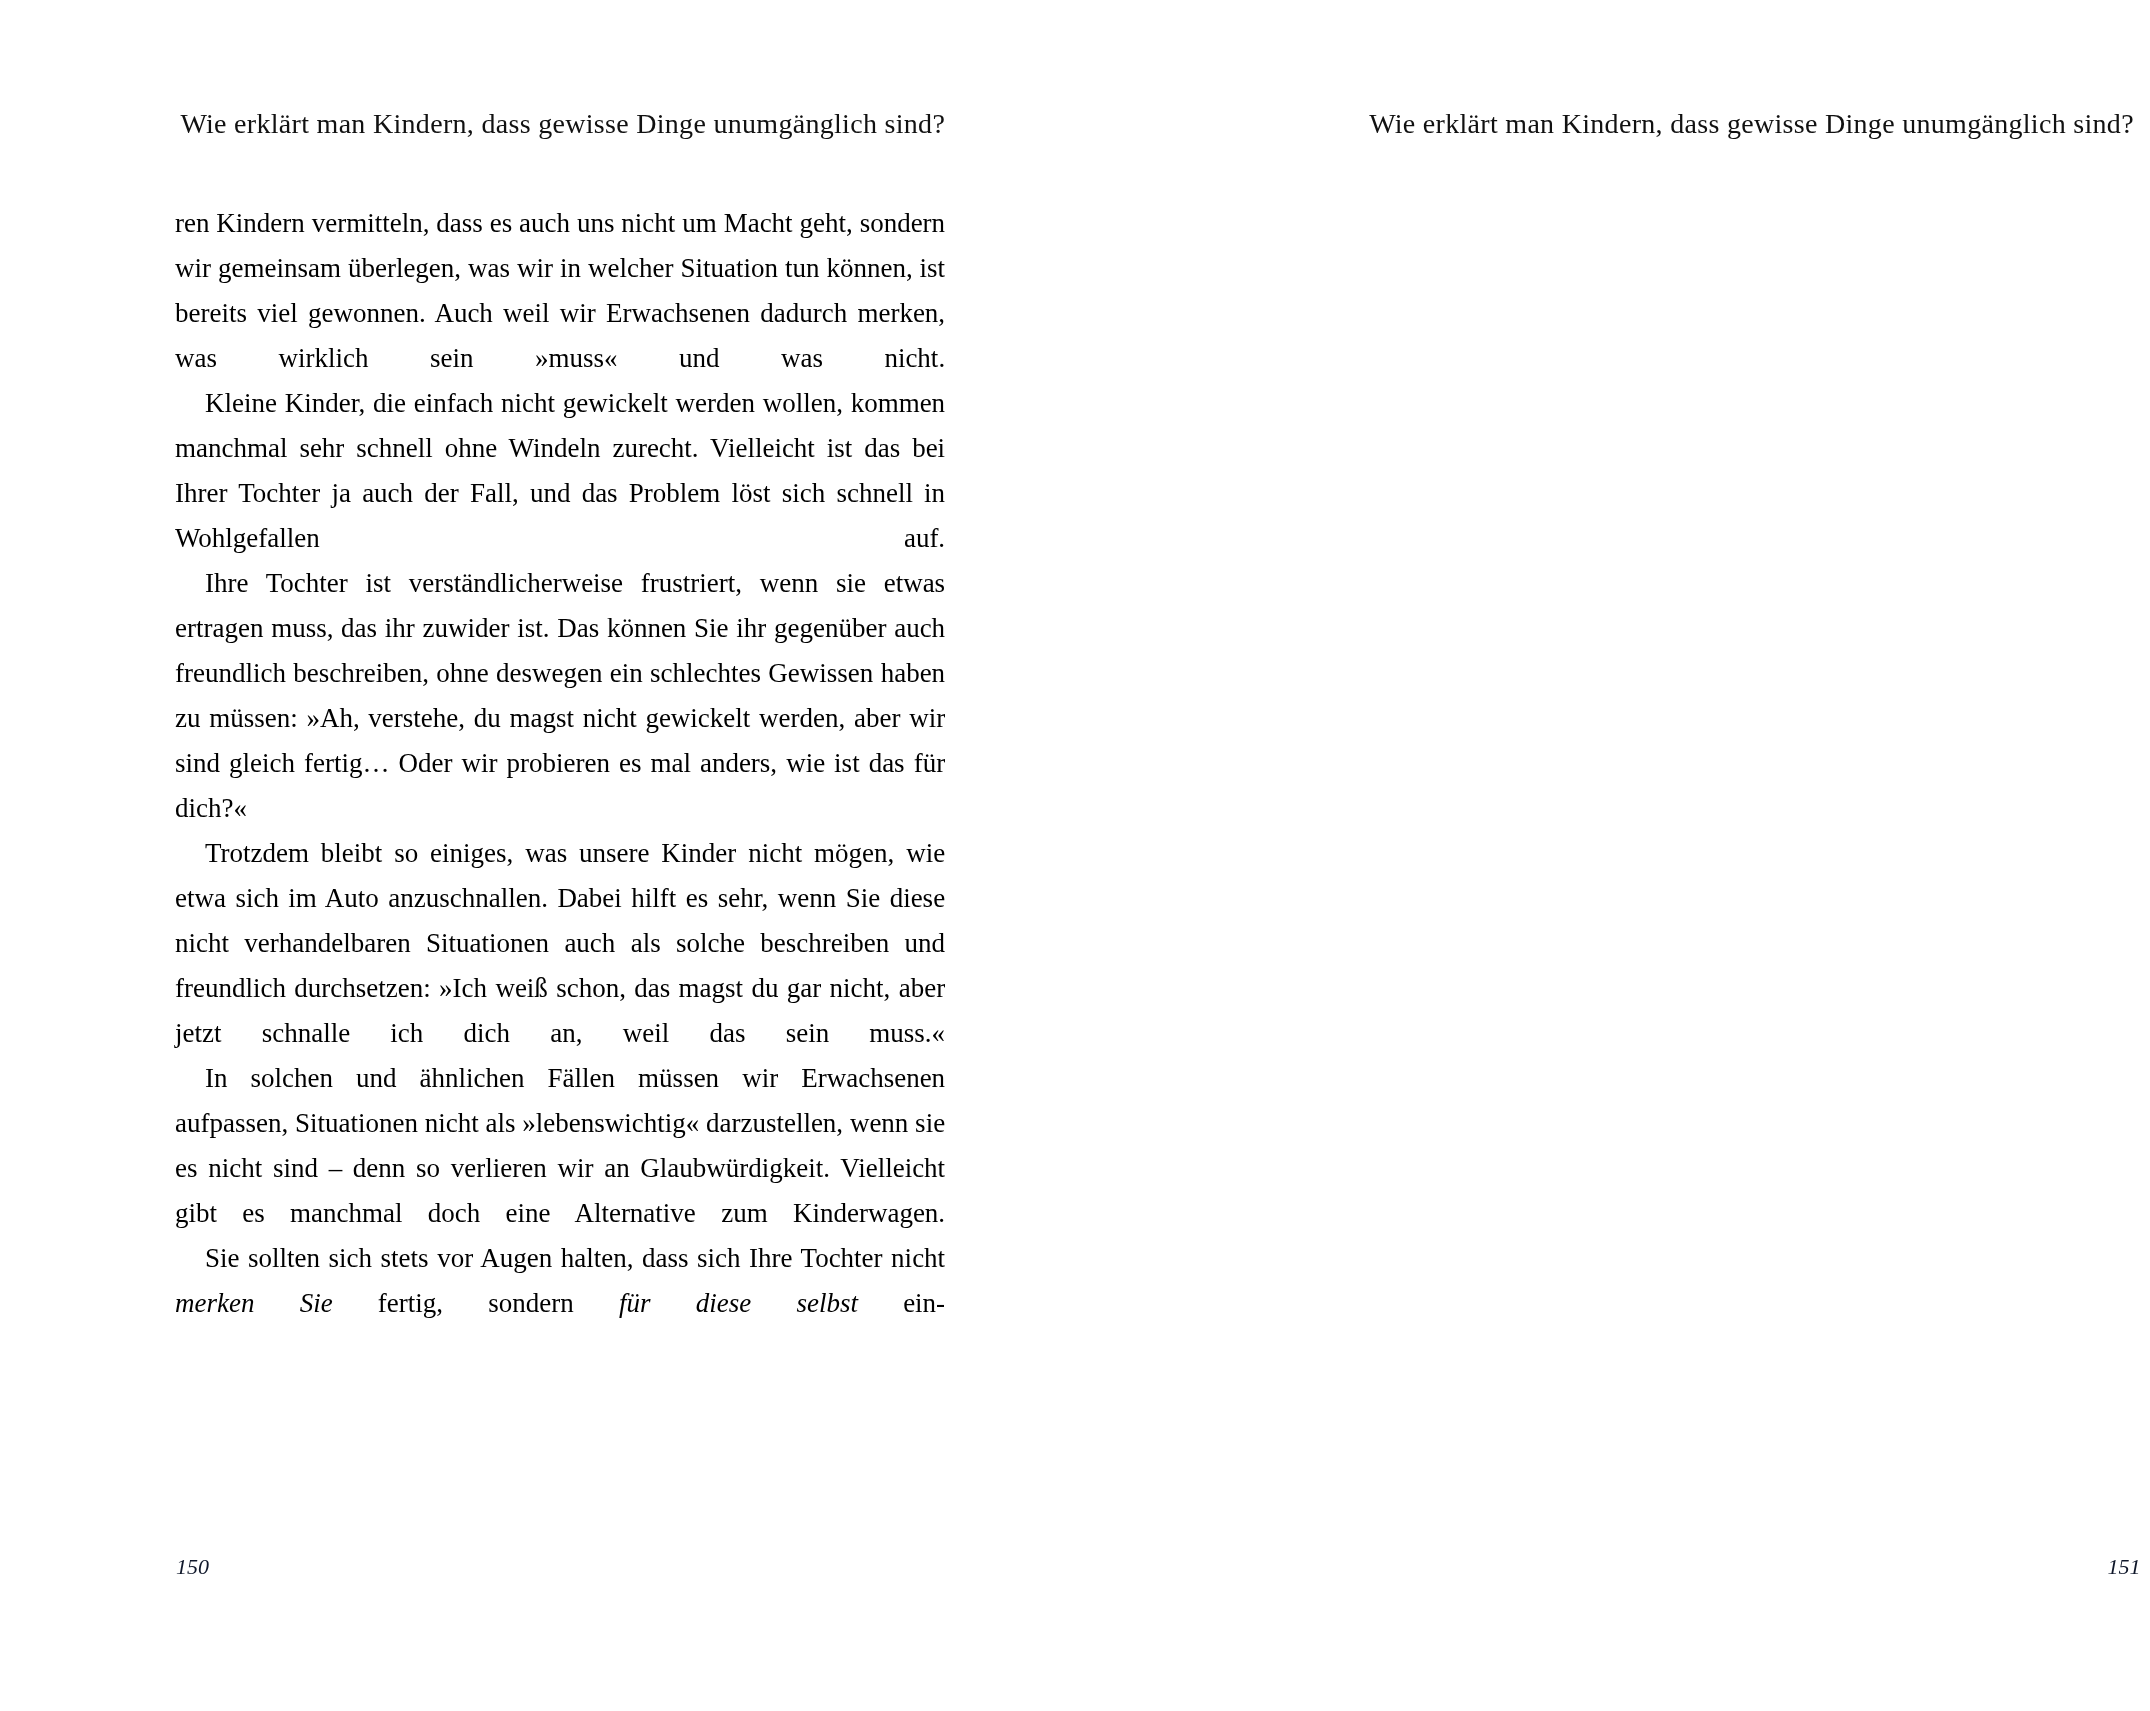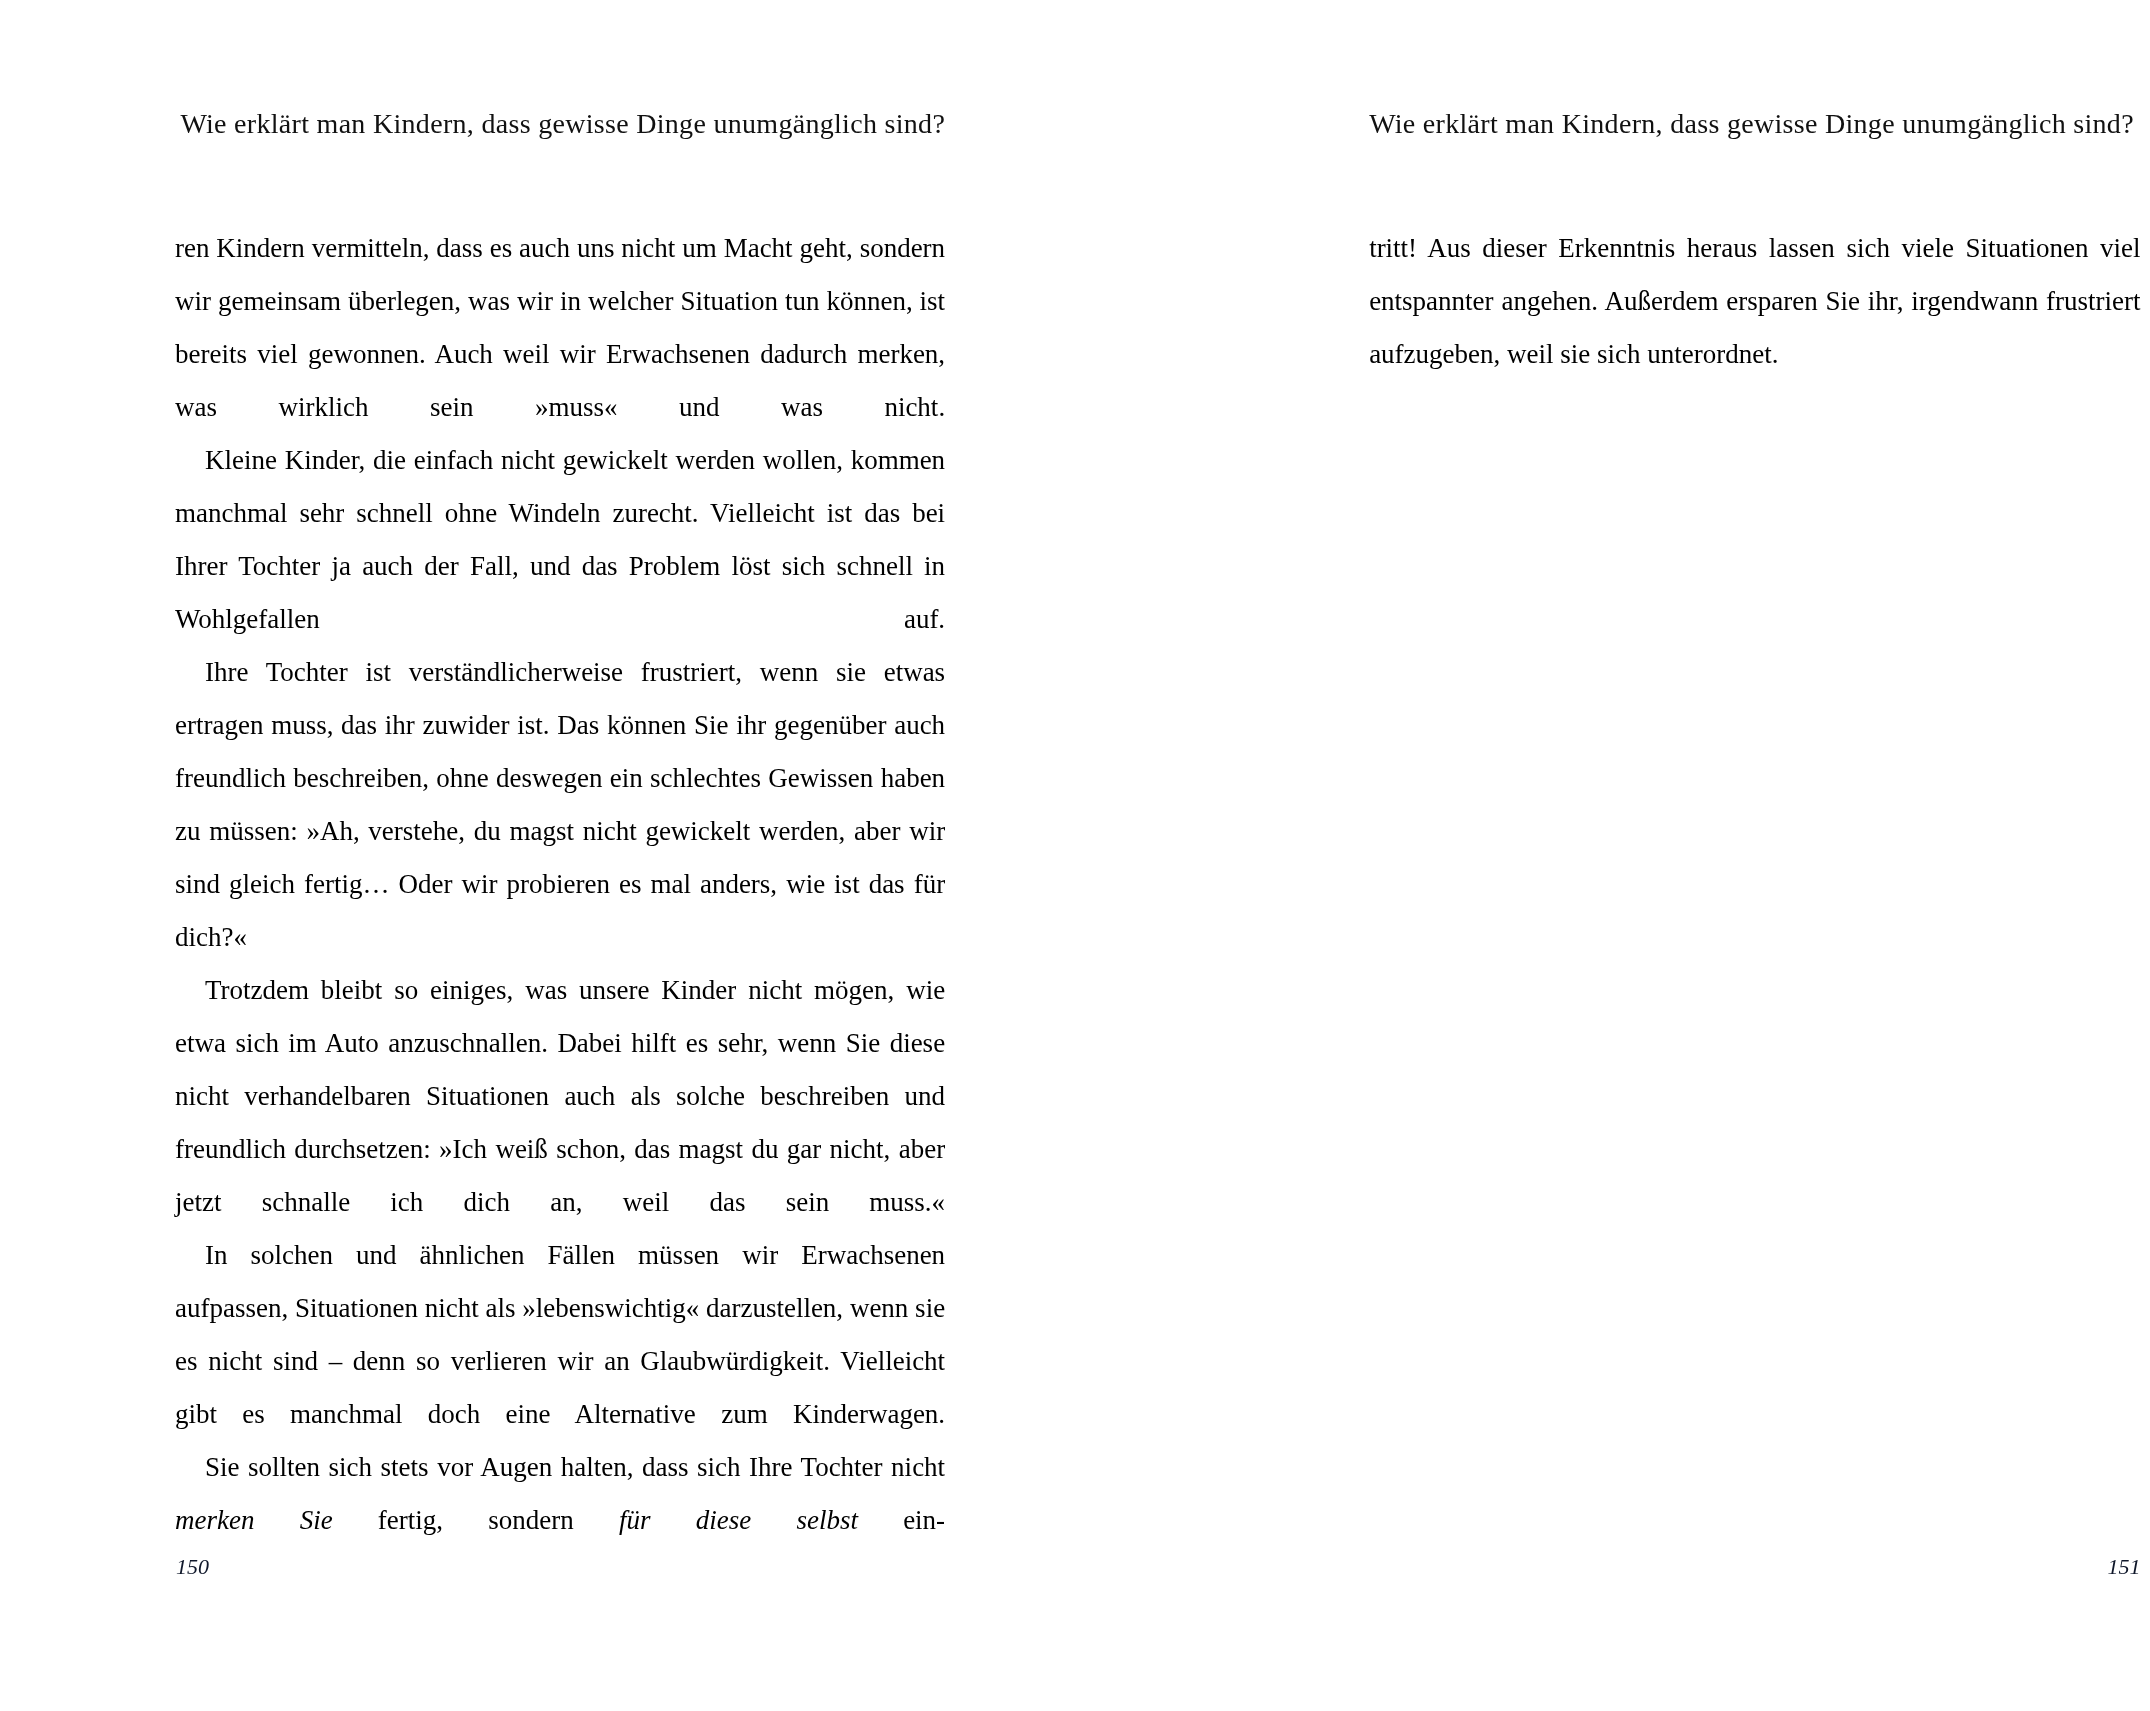--- a/index.html
+++ b/index.html
@@ -46,23 +46,23 @@
   .page-left .running-head {
     text-align: left;
     margin-left: 5.4px;
   }
   .page-right .running-head {
     text-align: right;
     margin-right: 6.7px;
   }
 
   .body-text {
-    margin-top: 82px;
+    margin-top: 61px;
     font-size: 27px;
-    line-height: 53px;
+    line-height: 45px;
     text-align: justify;
     text-justify: inter-word;
     hyphens: manual;
     color: #000000;
   }
 
   .body-text p {
     margin: 0;
     text-indent: 0;
   }
@@ -111,21 +111,18 @@
         <span>Sie sollten sich stets vor Augen halten, dass sich Ihre Tochter nicht </span><em>merken Sie</em><span> fertig, sondern </span><em>für diese selbst</em><span> ein-</span>
       </p>
     </div>
 
     <div class="folio">150</div>
   </div>
 
   <div class="page page-right">
     <div class="running-head">Wie erklärt man Kindern, dass gewisse Dinge unumgänglich sind?</div>
 
-    <div class="body-text">
-      <p>tritt! Aus dieser Erkenntnis heraus lassen sich viele Situationen viel entspannter angehen. Außerdem ersparen Sie ihr, irgendwann frustriert aufzugeben, weil sie sich unterordnet.</p>
-    </div>
 
     <div class="folio">151</div>
   </div>
 
 </div>
 
 
 </body></html>

